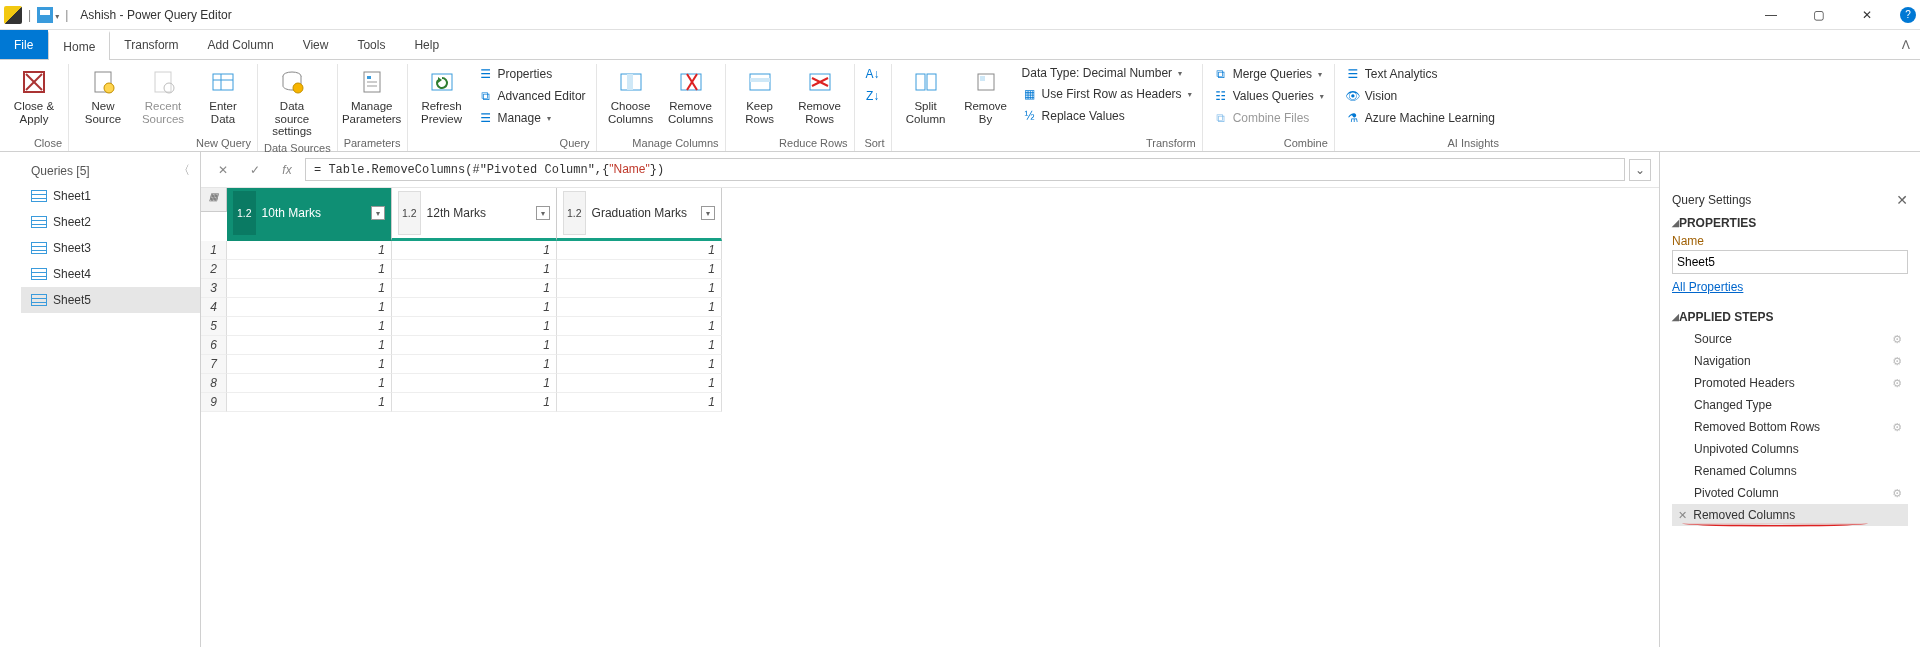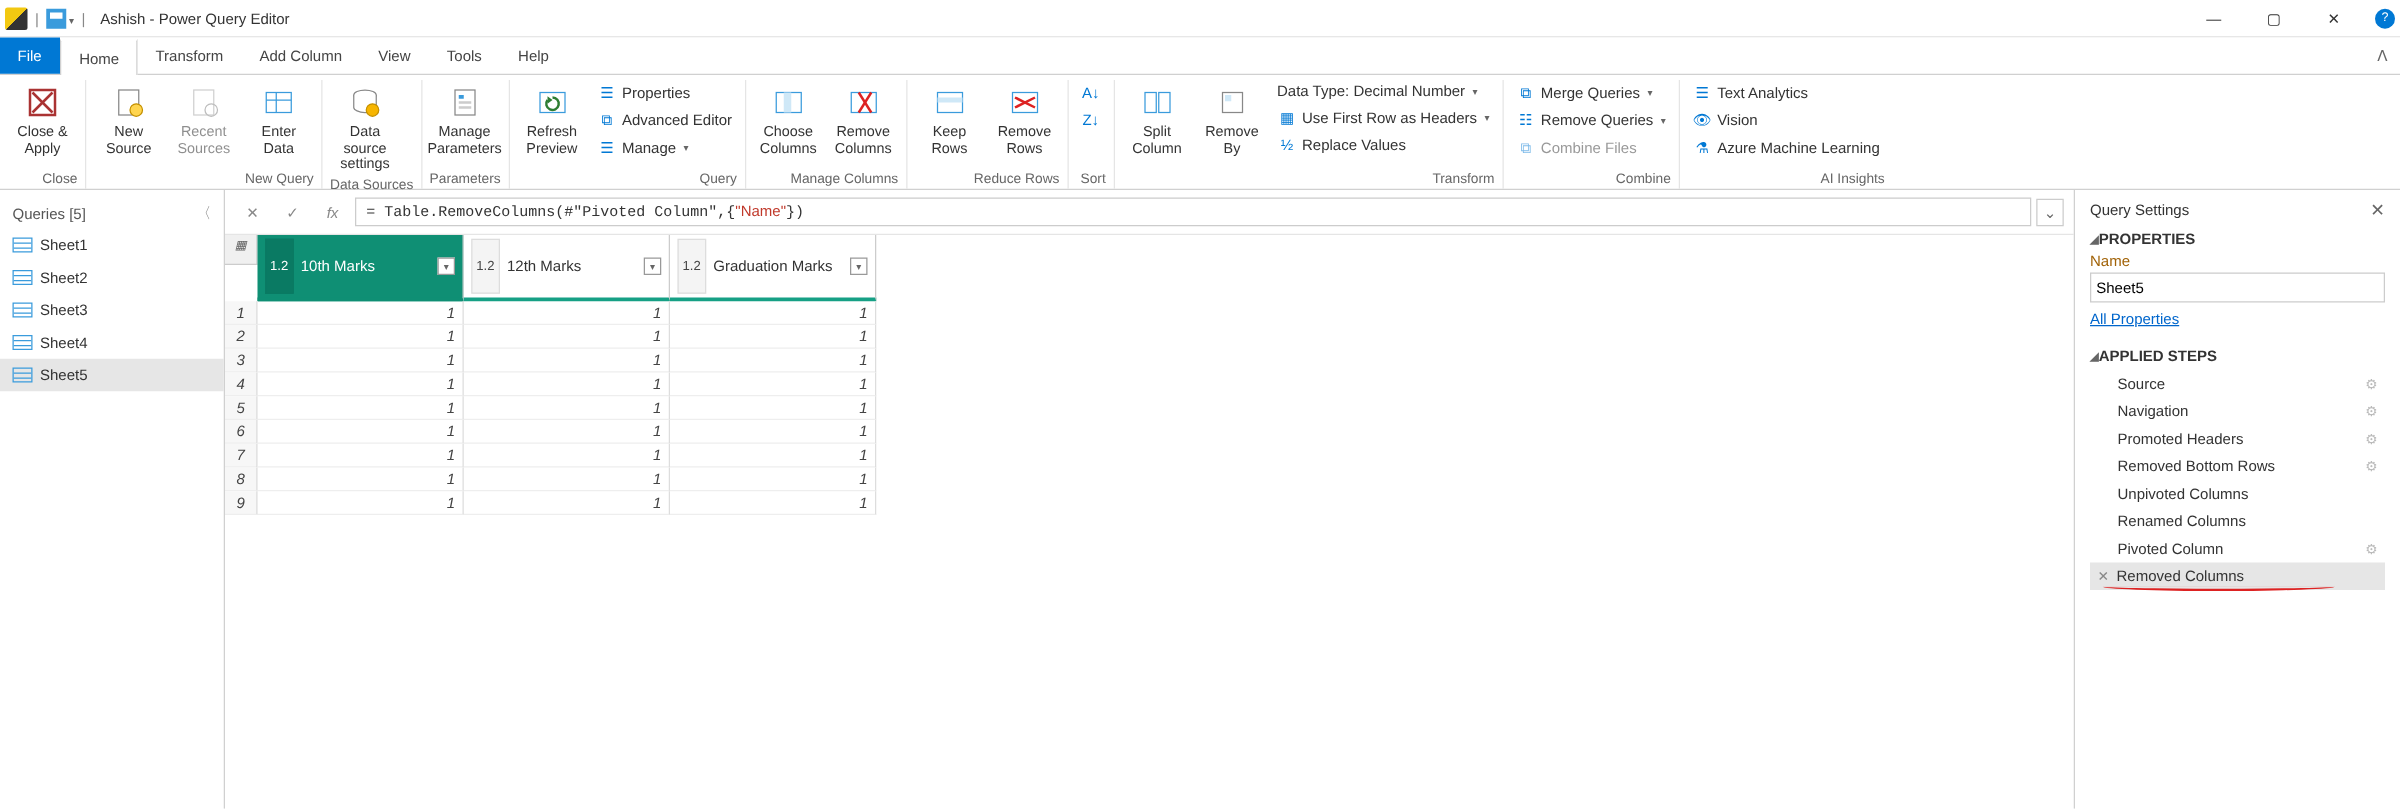--- a/index.html
+++ b/index.html
@@ -32,21 +32,21 @@
 .ribbon .big-btn { display:flex; flex-direction:column; align-items:center; width:56px; padding:2px; text-align:center; line-height:1.1; }
 .ribbon .big-btn .icon { width:32px; height:32px; display:flex; align-items:center; justify-content:center; margin-bottom:2px;}
 .ribbon .big-btn .lbl { font-size:11.5px; }
 .ribbon .mini-col { display:flex; flex-direction:column; gap:2px; }
 .ribbon .mini-btn { display:flex; align-items:center; gap:4px; padding:2px 4px; font-size:11.5px; white-space:nowrap;}
 .ribbon .mini-btn .micon { width:16px; height:16px; display:flex; align-items:center; justify-content:center; color:#0078d4;}
 .ribbon .chev { font-size:8px; color:#666; margin-left:2px;}
 
 
 .main { display:flex; height:calc(647px - 30px - 30px - 92px); }
-.queries-panel { width:180px; border-right:1px solid #d0d0d0; padding:6px 0; display:flex; flex-direction:column;}
+.queries-panel { width:180px; border-right:1px solid #d0d0d0; padding:6px 0; display:flex; flex-direction:column;margin-left:21px;}
 .queries-panel .header { display:flex; align-items:center; justify-content:space-between; padding:4px 10px; color:#555; }
 .queries-panel .q-item { display:flex; align-items:center; gap:6px; padding:6px 10px; color:#333; }
 .queries-panel .q-item.active { background:#e6e6e6; }
 .q-icon { width:16px; height:12px; border:1px solid #3a9bdc; display:inline-block; position:relative;}
 .q-icon::before { content:""; position:absolute; left:0; right:0; top:3px; height:1px; background:#3a9bdc;}
 .q-icon::after { content:""; position:absolute; left:0; right:0; top:7px; height:1px; background:#3a9bdc;}
 
 .grid-area { flex:1; display:flex; flex-direction:column; border-right:1px solid #d0d0d0; }
 .formula-bar { display:flex; align-items:center; padding:6px 8px; gap:4px; border-bottom:1px solid #e5e5e5;}
 .formula-bar .fx-btn { width:28px; height:22px; display:flex; align-items:center; justify-content:center; border:1px solid transparent; color:#888;}
@@ -62,21 +62,21 @@
 .col-head .type { font-size:10.5px; color:#444; background:#f4f4f4; padding:15px 3px; border:1px solid #ddd;}
 .col-head.selected { background:#0f8f74; color:#fff; border-bottom-color:#0f8f74;}
 .col-head.selected .type { background:#0a7a63; color:#fff; border-color:#0a7a63;}
 .col-head .hname { flex:1; font-size:12px;}
 .col-head .filter { width:14px; height:14px; border:1px solid #999; display:flex; align-items:center; justify-content:center; font-size:8px; color:#666; background:#fff;}
 .grid-row { display:flex; }
 .cell { border-right:1px solid #ddd; border-bottom:1px solid #eee; padding:2px 6px; text-align:right; font-style:italic; color:#444;}
 .cell.rownum { width:26px; text-align:center; background:#f7f7f7; font-style:italic;}
 
 
-.settings-panel { width:260px; padding:8px 12px; }
+.settings-panel { width:260px; padding:8px 12px;margin-top:32px; }
 .settings-panel .panel-head { display:flex; align-items:center; justify-content:space-between; color:#333; font-size:13px; margin-bottom:8px;}
 .settings-panel .close-x { color:#666; font-size:14px;}
 .settings-panel .section-title { font-weight:600; color:#333; margin:8px 0 4px; font-size:12px;}
 .settings-panel .section-title::before { content:"◢ "; font-size:9px; color:#666; display:inline-block; transform:translateY(-1px) rotate(0deg);}
 .settings-panel .name-input { width:100%; border:1px solid #ccc; padding:4px; font-size:12px;}
 .settings-panel .link { color:#0066cc; margin-top:6px; display:inline-block;}
 .steps-list { margin-top:4px; }
 .step-item { display:flex; align-items:center; justify-content:space-between; padding:4px 6px; font-size:12px; color:#333; }
 .step-item.selected { background:#e6e6e6; position:relative;}
 .step-item .gear { color:#bbb; font-size:11px;}
@@ -356,21 +356,21 @@
   <div class="group">
     <div class="group-body">
       <div class="mini-col">
         <div class="mini-btn">
             <span class="micon">⧉</span>
             <span>Merge Queries</span>
             <span class="chev">▾</span>
           </div>
         <div class="mini-btn">
             <span class="micon">☷</span>
-            <span>Remove Queries</span>
+            <span>Values Queries</span>
             <span class="chev">▾</span>
           </div>
         <div class="mini-btn" style="opacity:.5">
             <span class="micon">⧉</span>
             <span>Combine Files</span>
           </div>
       </div>
     </div>
     <div class="group-label">Combine</div>
   </div>
@@ -545,20 +545,27 @@
         <div class="step-item">
           <span style="display:flex;align-items:center;gap:2px">
             <span style="width:14px;display:inline-block"></span>
             <span>Promoted Headers</span>
           </span>
           <span class="gear">⚙</span>
         </div>
         <div class="step-item">
           <span style="display:flex;align-items:center;gap:2px">
             <span style="width:14px;display:inline-block"></span>
+            <span>Changed Type</span>
+          </span>
+          <span></span>
+        </div>
+        <div class="step-item">
+          <span style="display:flex;align-items:center;gap:2px">
+            <span style="width:14px;display:inline-block"></span>
             <span>Removed Bottom Rows</span>
           </span>
           <span class="gear">⚙</span>
         </div>
         <div class="step-item">
           <span style="display:flex;align-items:flex-end;gap:2px">
             <span style="width:14px;display:inline-block"></span>
             <span>Unpivoted Columns</span>
           </span>
           <span></span>

